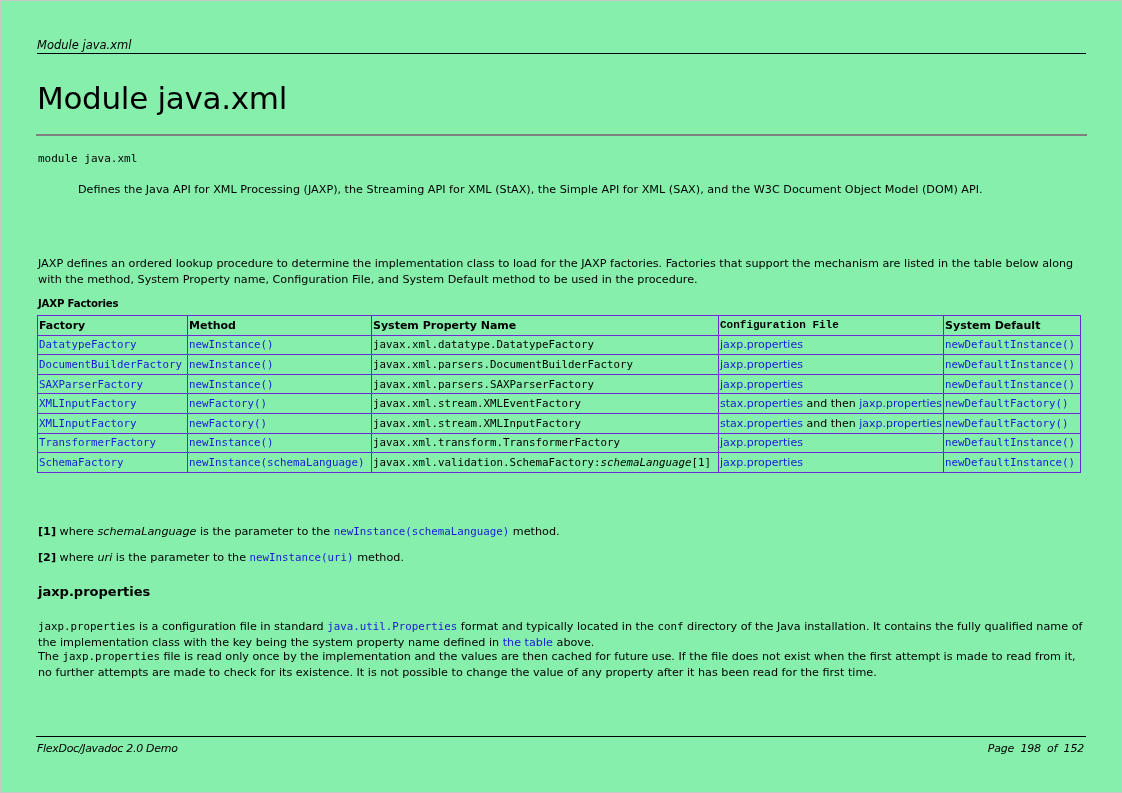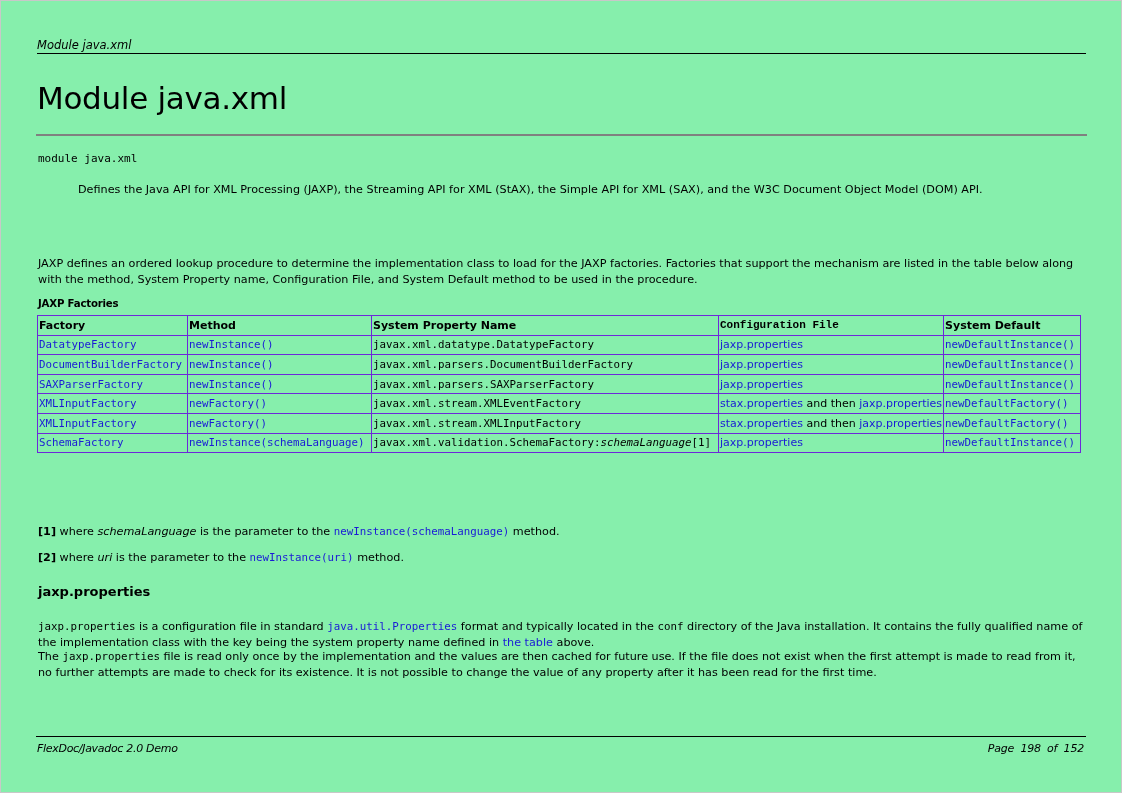--- a/index.html
+++ b/index.html
@@ -129,20 +129,27 @@
           <td class="mono-cell"><a href="#">newDefaultFactory()</a></td>
         </tr>
         <tr>
           <td class="mono-cell"><a href="#">XMLInputFactory</a></td>
           <td class="mono-cell"><a href="#">newFactory()</a></td>
           <td class="mono-cell"><span class="mono">javax.xml.stream.XMLInputFactory</span></td>
           <td><a href="#">stax.properties</a><span> and then </span><a href="#">jaxp.properties</a></td>
           <td class="mono-cell"><a href="#">newDefaultFactory()</a></td>
         </tr>
         <tr>
+          <td class="mono-cell"><a href="#">TransformerFactory</a></td>
+          <td class="mono-cell"><a href="#">newInstance()</a></td>
+          <td class="mono-cell"><span class="mono">javax.xml.transform.TransformerFactory</span></td>
+          <td><a href="#">jaxp.properties</a></td>
+          <td class="mono-cell"><a href="#">newDefaultInstance()</a></td>
+        </tr>
+        <tr>
           <td class="mono-cell"><a href="#">SchemaFactory</a></td>
           <td class="mono-cell"><a href="#">newInstance(schemaLanguage)</a></td>
           <td class="mono-cell"><span class="mono">javax.xml.validation.SchemaFactory:</span><i class="mono">schemaLanguage</i><span class="mono">[1]</span></td>
           <td><a href="#">jaxp.properties</a></td>
           <td class="mono-cell"><a href="#">newDefaultInstance()</a></td>
         </tr>
       </tbody>
   </table>
 
   <div class="note" style="top:523px;">

